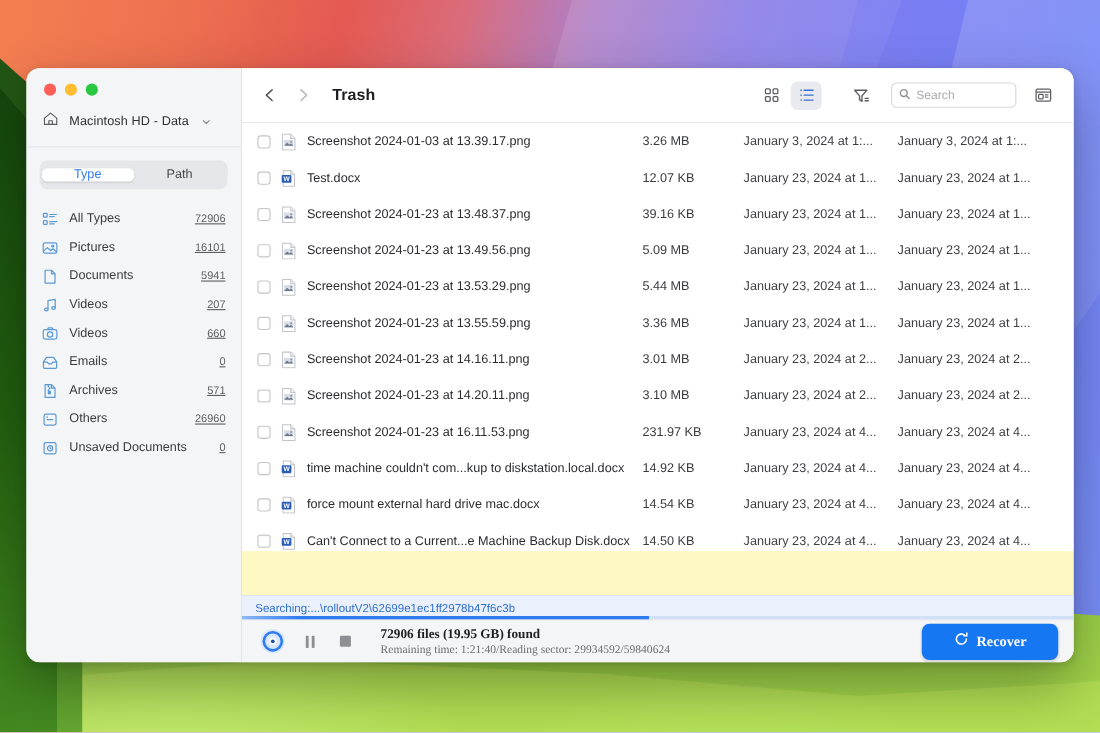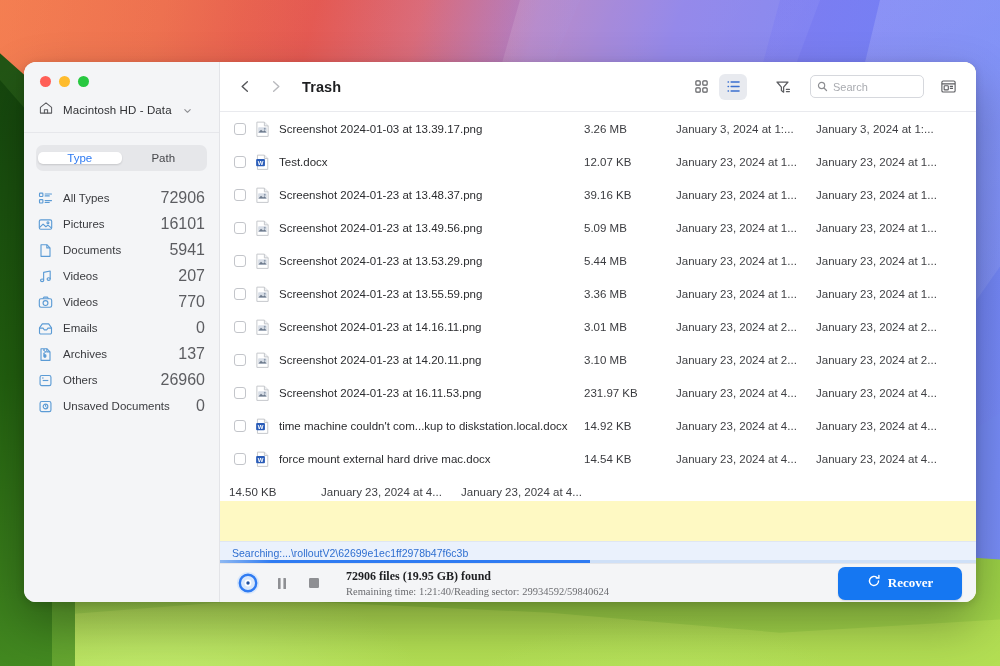--- a/index.html
+++ b/index.html
@@ -153,22 +153,23 @@
     cursor: default;
   }
   .type-row .ico { width: 15px; height: 15px; flex-shrink: 0; display: block; }
   .type-label {
     font-size: 11.5px;
     color: #3a3b3f;
     flex: 1;
     white-space: nowrap;
   }
   .type-count {
-    font-size: 16px;
+    font-size: 10px;
     color: #5c5d61;
+    text-decoration: underline;
   }
 
   
   #main { flex: 1; display: flex; flex-direction: column; min-width: 0; background: #fef9c3; }
 
   #toolbar {
     height: 50px;
     display: flex;
     align-items: center;
     padding: 0 14px 0 12px;
@@ -436,21 +437,21 @@
 
           <div class="type-row">
             <span class="ico">
               <svg viewBox="0 0 16 16" fill="none" stroke="#5b9bd5" stroke-width="1.2" stroke-linejoin="round">
                 <rect x="1.4" y="4" width="13.2" height="9" rx="1.8"></rect>
                 <path d="M5.2 4 L6.4 2.2 H10 L11.2 4"></path>
                 <circle cx="8" cy="8.6" r="2.6"></circle>
               </svg>
             </span>
             <span class="type-label">Videos</span>
-            <span class="type-count">770</span>
+            <span class="type-count">660</span>
           </div>
 
           <div class="type-row">
             <span class="ico">
               <svg viewBox="0 0 16 16" fill="none" stroke="#5b9bd5" stroke-width="1.2" stroke-linejoin="round">
                 <path d="M1.6 7.4 L4.6 3 H11.4 L14.4 7.4 V12.4 A1.4 1.4 0 0 1 13 13.8 H3 A1.4 1.4 0 0 1 1.6 12.4 Z"></path>
                 <path d="M1.6 7.6 H5.4 L6.6 9.4 H9.4 L10.6 7.6 H14.4"></path>
               </svg>
             </span>
             <span class="type-label">Emails</span>
@@ -460,21 +461,21 @@
           <div class="type-row">
             <span class="ico">
               <svg viewBox="0 0 16 16" fill="none" stroke="#5b9bd5" stroke-width="1.2" stroke-linejoin="round">
                 <path d="M3.2 1.8 H9.4 L12.8 5.2 V14.2 H3.2 Z"></path>
                 <path d="M9.4 1.8 V5.2 H12.8"></path>
                 <path d="M6.4 2.2 V4.2 M7.6 4.2 V6.2 M6.4 6.2 V8.2" stroke-width="1.5"></path>
                 <rect x="6.3" y="8.2" width="2.1" height="2.6" rx="0.6" fill="#5b9bd5"></rect>
               </svg>
             </span>
             <span class="type-label">Archives</span>
-            <span class="type-count">137</span>
+            <span class="type-count">571</span>
           </div>
 
           <div class="type-row">
             <span class="ico">
               <svg viewBox="0 0 16 16" fill="none" stroke="#5b9bd5" stroke-width="1.2" stroke-linejoin="round">
                 <rect x="2.2" y="2.6" width="11.6" height="10.8" rx="1.8"></rect>
                 <path d="M5 8 H11"></path>
                 <circle cx="5.2" cy="5.4" r="0.8" fill="#5b9bd5" stroke="none"></circle>
               </svg>
             </span>
@@ -739,20 +740,30 @@
                     <text x="5.9" y="11.2" font-family="Liberation Sans, sans-serif" font-size="6.4" font-weight="bold" fill="#ffffff" text-anchor="middle">W</text>
                   </svg></span>
                 <span class="fname">force mount external hard drive mac.docx</span>
               </div>
               <div class="col-size cell">14.54 KB</div>
               <div class="col-dc cell">January 23, 2024 at 4...</div>
               <div class="col-dm cell">January 23, 2024 at 4...</div>
               <div class="col-last"></div>
             </div>
             <div class="row">
+              <div class="col-name">
+                <span class="cb"></span>
+                <span class="ficon"><svg viewBox="0 0 16 18" fill="none">
+                    <path d="M2.6 1.2 H10 L13.6 4.8 V16.4 H2.6 Z" fill="#ffffff" stroke="#c2c4c9" stroke-width="1"></path>
+                    <path d="M10 1.2 V4.8 H13.6" fill="#eef0f3" stroke="#c2c4c9" stroke-width="1"></path>
+                    <rect x="1.2" y="5.4" width="9.4" height="7.6" rx="1.1" fill="#2a5cb8"></rect>
+                    <text x="5.9" y="11.2" font-family="Liberation Sans, sans-serif" font-size="6.4" font-weight="bold" fill="#ffffff" text-anchor="middle">W</text>
+                  </svg></span>
+                <span class="fname">Can't Connect to a Current...e Machine Backup Disk.docx</span>
+              </div>
               <div class="col-size cell">14.50 KB</div>
               <div class="col-dc cell">January 23, 2024 at 4...</div>
               <div class="col-dm cell">January 23, 2024 at 4...</div>
               <div class="col-last"></div>
             </div>
           </div>
 
         <div id="searchbar">
           <div id="searchbar-text">Searching:...\rolloutV2\62699e1ec1ff2978b47f6c3b</div>
           <div id="prog-track">

